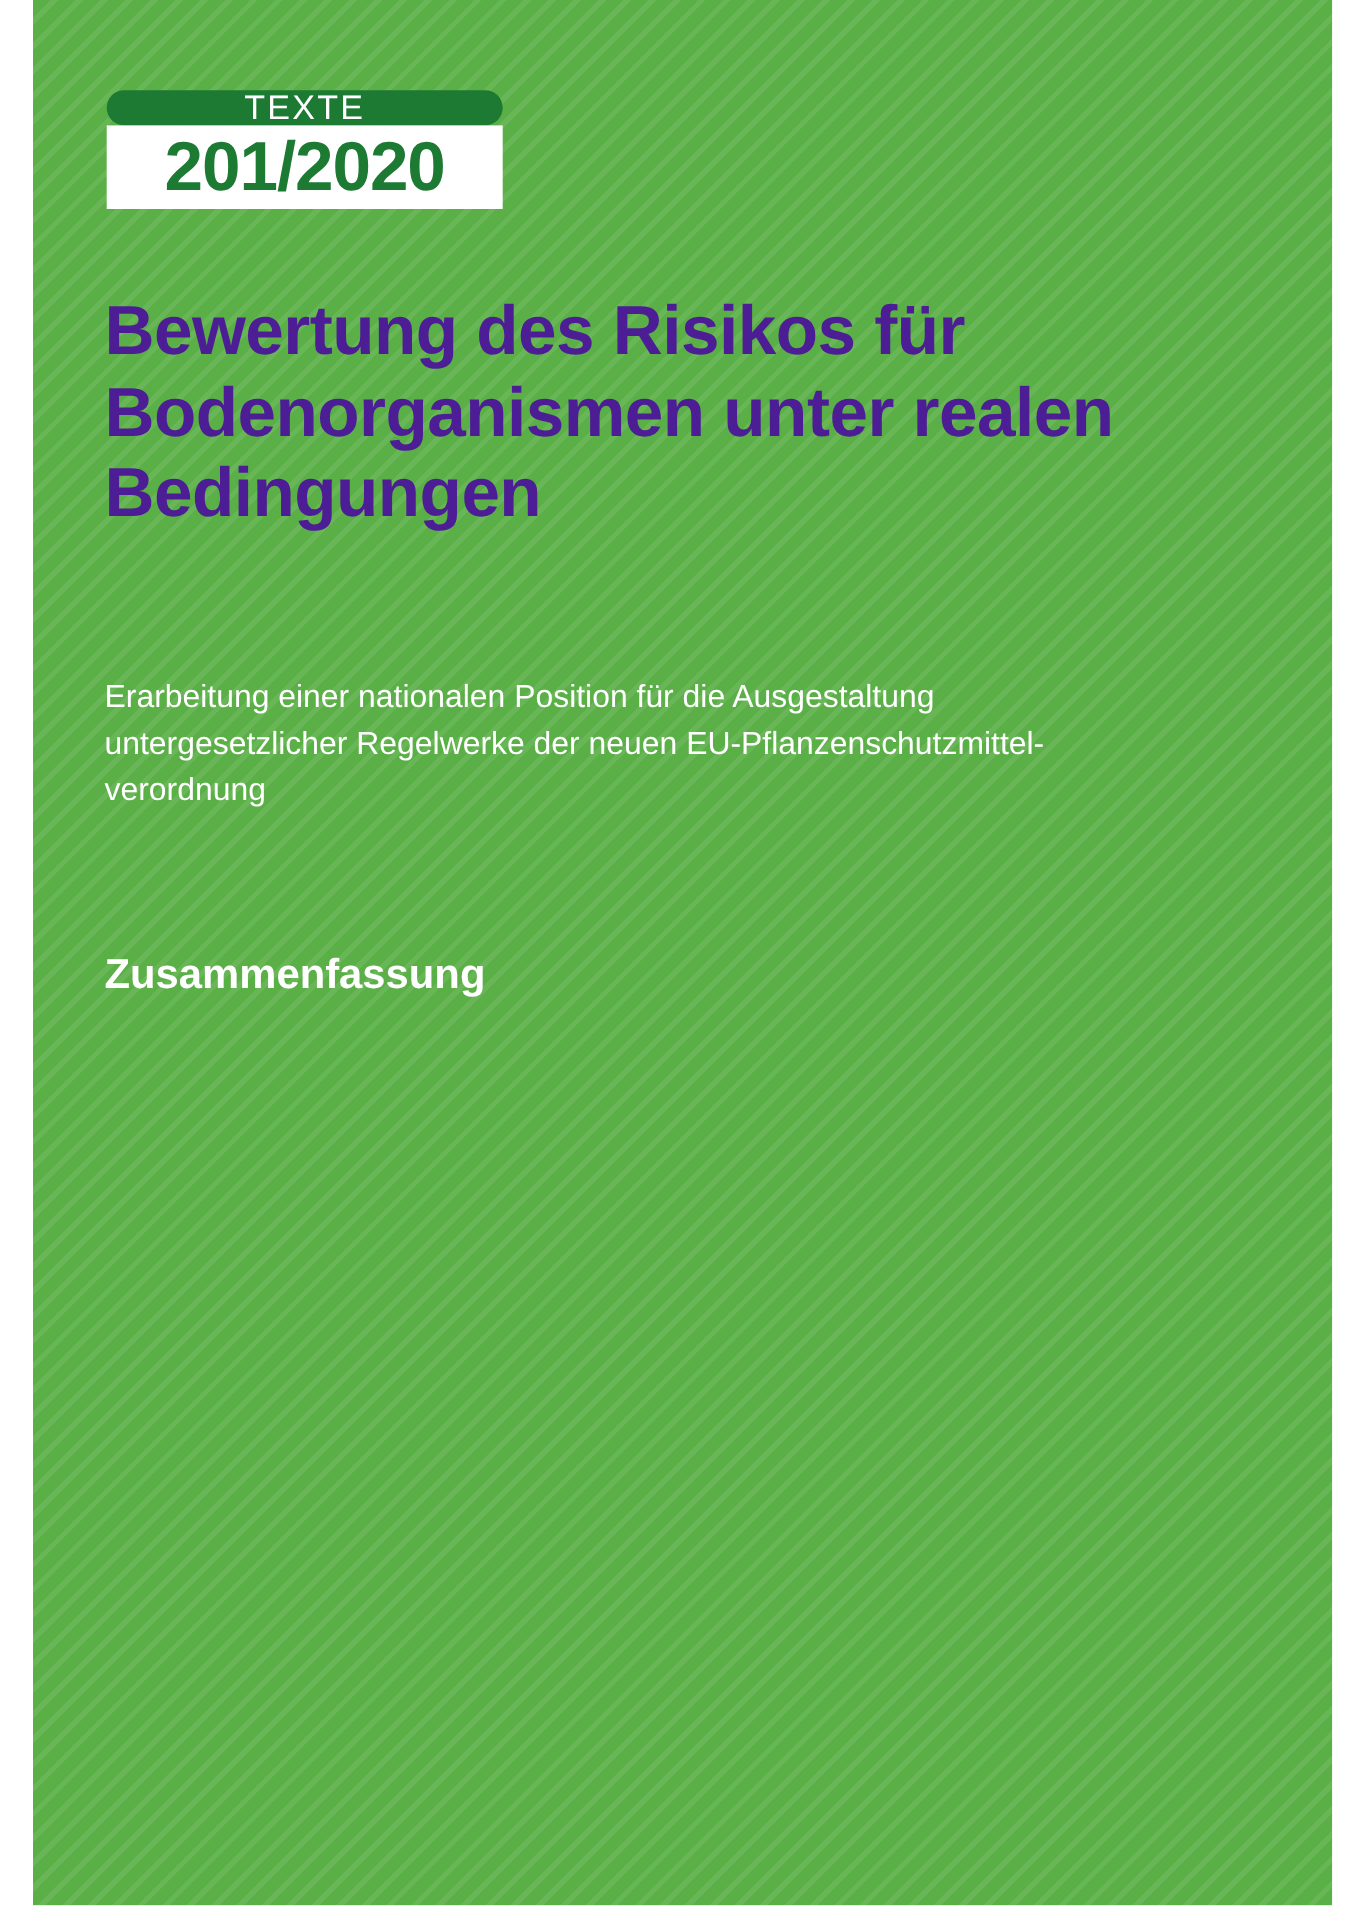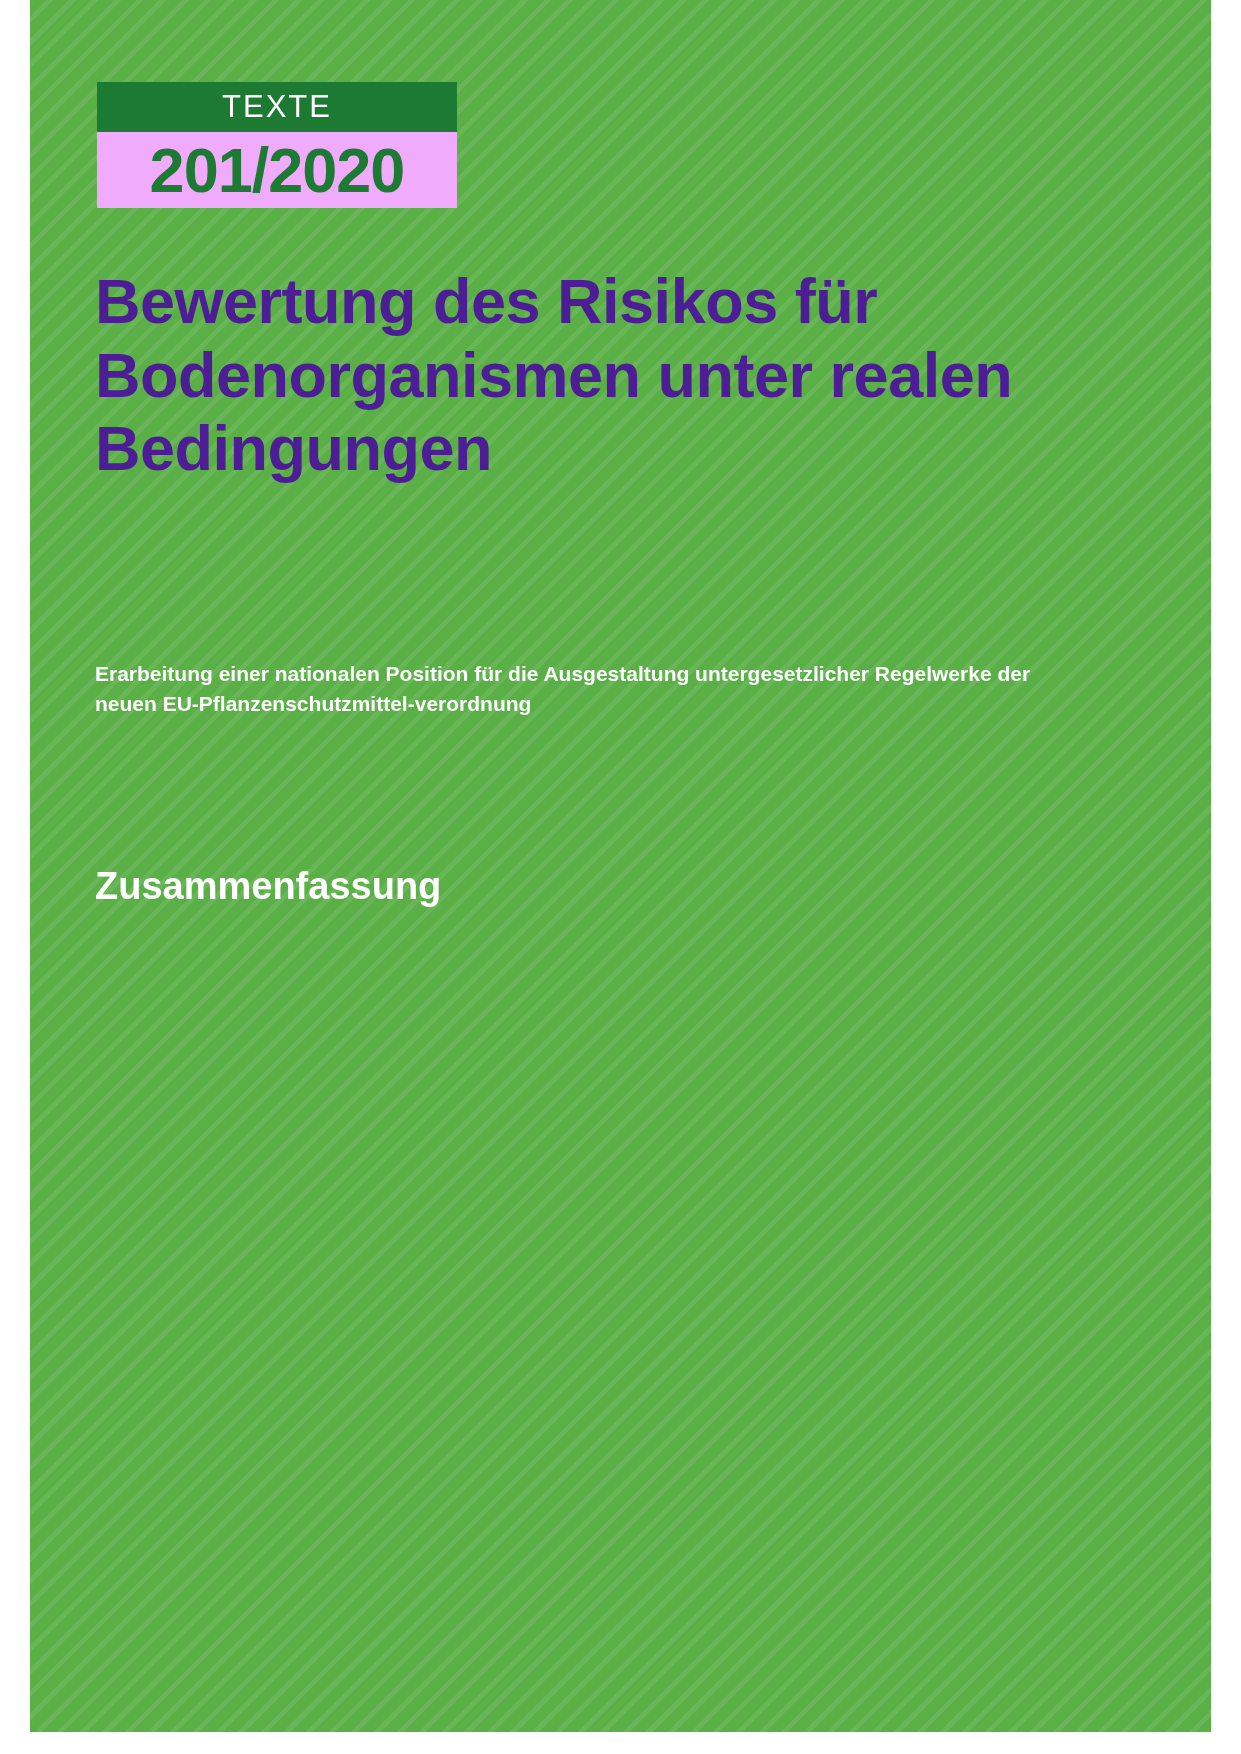--- a/index.html
+++ b/index.html
@@ -63,33 +63,34 @@
 
   
   .texte-block {
     position: absolute;
     left: 97px;
     top: 82px;
     width: 360px;
   }
   .texte-bar {
     background: #1d7a33;
-    height: 50px;
+    height: 32px;
     display: flex;
     align-items: center;
     justify-content: center;
+    border-radius: 17px;
   }
   .texte-bar span {
     color: #ffffff;
     font-size: 31px;
     letter-spacing: 2px;
     font-weight: 400;
   }
   .issue-bar {
-    background: #f0abfc;
+    background: #ffffff;
     height: 76px;
     display: flex;
     align-items: center;
     justify-content: center;
   }
   .issue-bar span {
     color: #1d7a33;
     font-size: 63px;
     font-weight: 700;
     letter-spacing: -1px;
@@ -107,24 +108,23 @@
     font-weight: 700;
     line-height: 1.17;
     letter-spacing: -0.5px;
   }
   .subtitle {
     position: absolute;
     left: 95px;
     top: 613px;
     width: 960px;
     color: #ffffff;
-    font-size: 21px;
-    font-weight: 700;
+    font-size: 29px;
+    font-weight: 400;
     line-height: 1.45;
-    margin-top: 46px;
   }
   .doctype {
     position: absolute;
     left: 95px;
     top: 865px;
     color: #ffffff;
     font-size: 38px;
     font-weight: 700;
   }
 </style>

